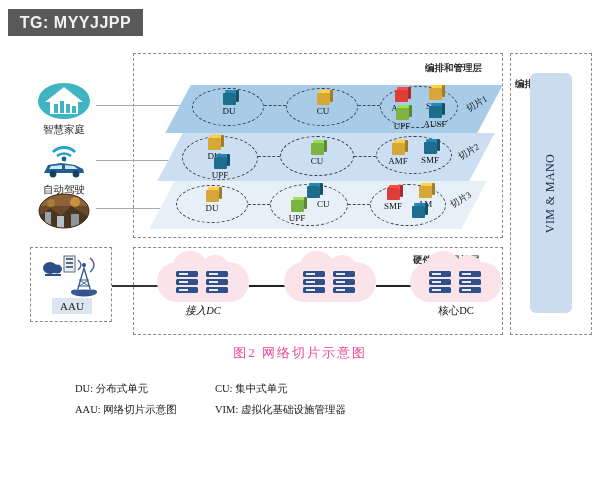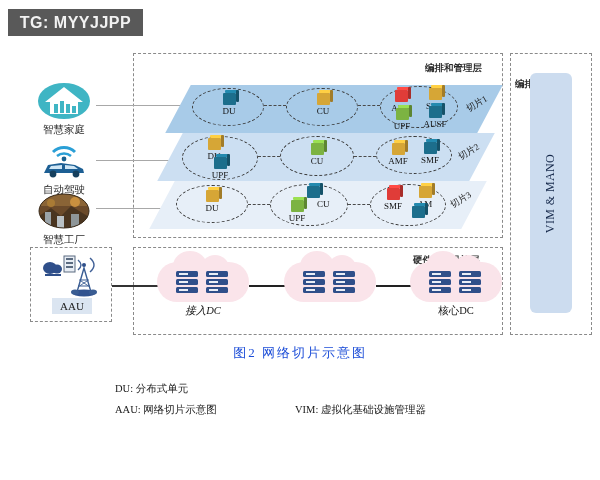--- a/index.html
+++ b/index.html
@@ -168,32 +168,32 @@
     position:absolute;left:530px;top:73px;width:42px;height:240px;
     display:flex;align-items:center;justify-content:center;
     font-size:12px;color:#15284a;letter-spacing:.4px;
     font-family:"Liberation Serif","DejaVu Serif",serif;
   }
   #mano-text span{transform:rotate(-90deg);white-space:nowrap;}
 
   
   #caption{
     position:absolute;left:0;top:344px;width:600px;text-align:center;
-    font-size:13px;color:#1d4ed8;letter-spacing:2px;
+    font-size:13px;color:#ec4899;letter-spacing:2px;
     font-family:"Liberation Serif","DejaVu Serif",serif;
   }
 
   
   #legend{
     position:absolute;left:75px;top:382px;width:460px;
     font-size:10.5px;color:#1a1a1a;
     font-family:"Liberation Serif","DejaVu Serif",serif;
   }
   .leg-row{display:flex;margin-bottom:7px;}
-  .leg-item{white-space:nowrap;margin-left:40px;}
+  .leg-item{white-space:nowrap;}
   .leg-c0{width:140px;}
   .leg-c1{width:150px;}
   .leg-c2{width:170px;}
 </style>
 </head>
 <body>
 
 <div id="root">
 
   <div class="panel" id="vnf-panel"></div>
@@ -249,21 +249,20 @@
           <path d="M8 26 L20 18 L30 26 L40 16 L58 27 L58 38 L8 38 Z" fill="#4a3520"></path>
           <rect x="14" y="22" width="6" height="16" fill="#9aa3a8"></rect>
           <rect x="26" y="26" width="7" height="12" fill="#b9c0c4"></rect>
           <rect x="40" y="24" width="8" height="14" fill="#8e9699"></rect>
           <circle cx="44" cy="12" r="5" fill="#c9903f"></circle>
           <circle cx="20" cy="13" r="4" fill="#a97b35"></circle>
         </g>
         <ellipse cx="33" cy="21" rx="25" ry="17" fill="none" stroke="#3a2c1c" stroke-width="1"></ellipse>
       </svg>
     </div>
-    <div class="scen-cap">智慧工厂</div>
   </div>
 
   <div class="conn" id="conn-0"></div>
   <div class="conn" id="conn-1"></div>
   <div class="conn" id="conn-2"></div>
 
   <div class="slice" id="slice-0"></div>
   <div class="slice" id="slice-1"></div>
   <div class="slice" id="slice-2"></div>
 
@@ -462,20 +461,24 @@
   </div>
 
   <div id="caption">图2  网络切片示意图</div>
 
   <div id="legend">
     <div class="leg-row">
       <div class="leg-item leg-c0">
         <span>DU:</span>
         <span>分布式单元</span>
       </div>
+      <div class="leg-item leg-c1">
+        <span>CU:</span>
+        <span>集中式单元</span>
+      </div>
     </div>
     <div class="leg-row">
       <div class="leg-item leg-c0">
         <span>AAU:</span>
         <span>网络切片示意图</span>
       </div>
       <div class="leg-item leg-c2">
         <span>VIM:</span>
         <span>虚拟化基础设施管理器</span>
       </div>

